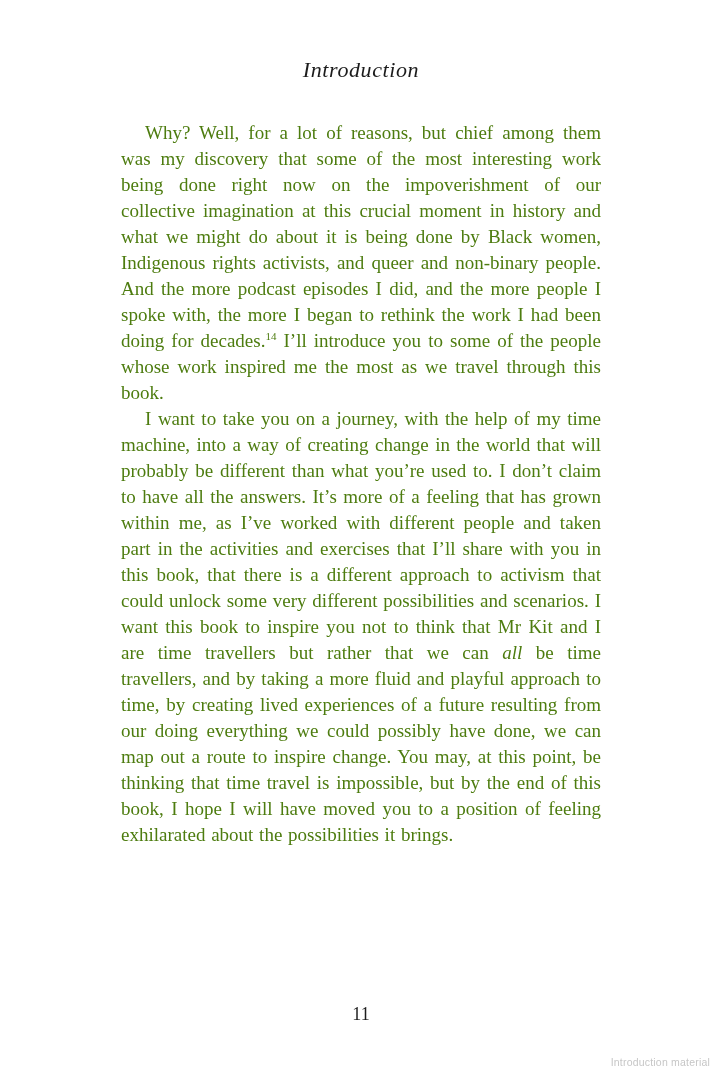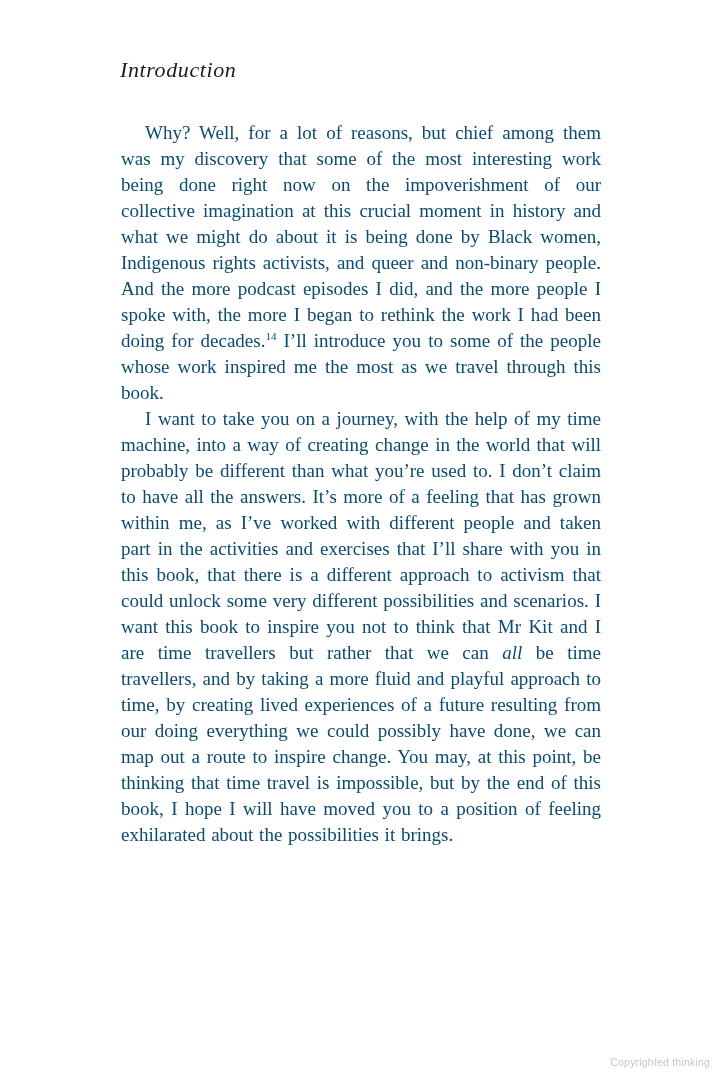--- a/index.html
+++ b/index.html
@@ -13,31 +13,32 @@
     height: 1080px;
     background: #ffffff;
     overflow: hidden;
     font-family: "Liberation Serif", serif;
   }
   .chapter-title {
     position: absolute;
     top: 57px;
     left: 120px;
     width: 482px;
+    text-align: center;
     font-style: italic;
     font-size: 22px;
     letter-spacing: 0.6px;
     color: #1c1c1c;
   }
   .body-text {
     position: absolute;
     top: 120px;
     left: 121px;
     width: 480px;
-    color: #0c4a6e;
+    color: #4d7c0f;
   }
   .body-text p {
     margin: 0;
     text-align: justify;
     text-indent: 24px;
     font-size: 19px;
     line-height: 26px;
     word-spacing: 1px;
   }
   .body-text sup {
@@ -73,16 +74,17 @@
 
 <div class="page">
 
   <div class="chapter-title">Introduction</div>
 
   <div class="body-text" id="body-text">
       <p><span>Why? Well, for a lot of reasons, but chief among them was my discovery that some of the most interesting work being done right now on the impoverishment of our collective imagination at this crucial moment in history and what we might do about it is being done by Black women, Indigenous rights activists, and queer and non-binary people. And the more podcast episodes I did, and the more people I spoke with, the more I began to rethink the work I had been doing for decades.</span><sup>14</sup><span> I’ll introduce you to some of the people whose work inspired me the most as we travel through this book.</span></p>
       <p><span>I want to take you on a journey, with the help of my time machine, into a way of creating change in the world that will probably be different than what you’re used to. I don’t claim to have all the answers. It’s more of a feeling that has grown within me, as I’ve worked with different people and taken part in the activities and exercises that I’ll share with you in this book, that there is a different approach to activism that could unlock some very different possibilities and scenarios. I want this book to inspire you not to think that Mr Kit and I are time travellers but rather that we can </span><i>all</i><span> be time travellers, and by taking a more fluid and playful approach to time, by creating lived experiences of a future resulting from our doing everything we could possibly have done, we can map out a route to inspire change. You may, at this point, be thinking that time travel is impossible, but by the end of this book, I hope I will have moved you to a position of feeling exhilarated about the possibilities it brings.</span></p>
     </div>
 
+  <div class="page-number">11</div>
 
-  <div class="watermark">Copyrighted thinking</div>
+  <div class="watermark">Introduction material</div>
 
 </div>
 
 </body></html>

